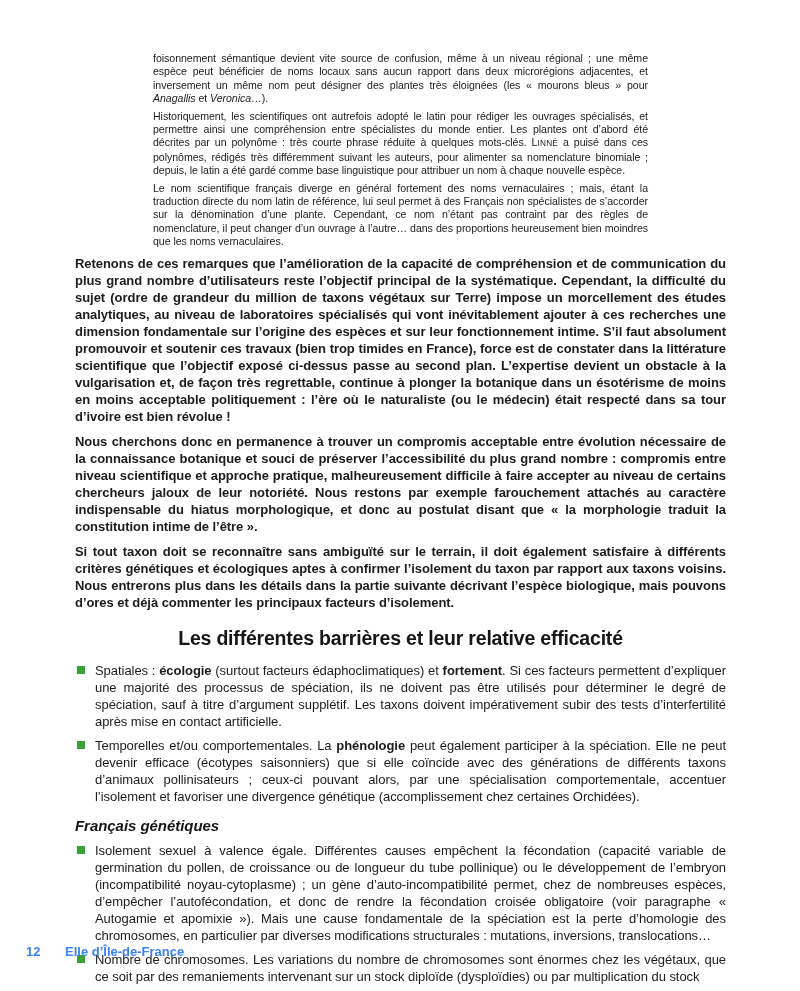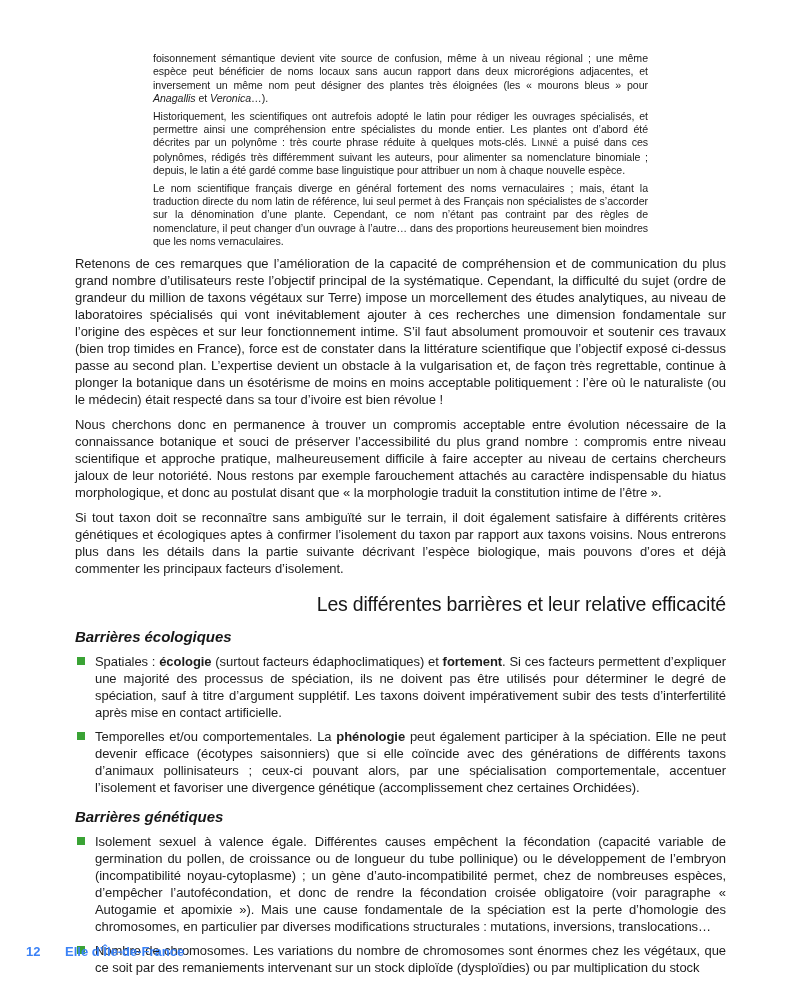--- a/index.html
+++ b/index.html
@@ -25,28 +25,28 @@
   .sc { font-size: 0.78em; letter-spacing: 0.03em; }
 
   
   .body-col {
     margin: 6px 74px 0 75px;
     font-size: 13px;
     line-height: 17px;
     text-align: justify;
     letter-spacing: -0.05px;
   }
-  .body-col p.body-p { margin: 0 0 8px 0; }
+  .body-col p.body-p { margin: 0 0 8px 0; font-weight: bold; }
 
   h1.section-heading {
     font-size: 19.5px;
     line-height: 23px;
-    font-weight: 400;
+    font-weight: 700;
     margin: 16px 0 12px 0;
-    text-align: right;
+    text-align: center;
     letter-spacing: -0.2px;
     color: #161616;
   }
   h2.subsection-title {
     font-size: 15px;
     line-height: 18px;
     font-weight: 700;
     font-style: italic;
     margin: 12px 0 7px 0;
     text-align: left;
@@ -93,33 +93,32 @@
     <p>Le nom scientifique français diverge en général fortement des noms vernaculaires ; mais, étant la traduction directe du nom latin de référence, lui seul permet à des Français non spécialistes de s’accorder sur la dénomination d’une plante. Cependant, ce nom n’étant pas contraint par des règles de nomenclature, il peut changer d’un ouvrage à l’autre… dans des proportions heureusement bien moindres que les noms vernaculaires.</p>
   </section>
 
   <section class="body-col">
     <p class="body-p">Retenons de ces remarques que l’amélioration de la capacité de compréhension et de communication du plus grand nombre d’utilisateurs reste l’objectif principal de la systématique. Cependant, la difficulté du sujet (ordre de grandeur du million de taxons végétaux sur Terre) impose un morcellement des études analytiques, au niveau de laboratoires spécialisés qui vont inévitablement ajouter à ces recherches une dimension fondamentale sur l’origine des espèces et sur leur fonctionnement intime. S’il faut absolument promouvoir et soutenir ces travaux (bien trop timides en France), force est de constater dans la littérature scientifique que l’objectif exposé ci-dessus passe au second plan. L’expertise devient un obstacle à la vulgarisation et, de façon très regrettable, continue à plonger la botanique dans un ésotérisme de moins en moins acceptable politiquement : l’ère où le naturaliste (ou le médecin) était respecté dans sa tour d’ivoire est bien révolue !</p>
     <p class="body-p">Nous cherchons donc en permanence à trouver un compromis acceptable entre évolution nécessaire de la connaissance botanique et souci de préserver l’accessibilité du plus grand nombre : compromis entre niveau scientifique et approche pratique, malheureusement difficile à faire accepter au niveau de certains chercheurs jaloux de leur notoriété. Nous restons par exemple farouchement attachés au caractère indispensable du hiatus morphologique, et donc au postulat disant que « la morphologie traduit la constitution intime de l’être ».</p>
     <p class="body-p">Si tout taxon doit se reconnaître sans ambiguïté sur le terrain, il doit également satisfaire à différents critères génétiques et écologiques aptes à confirmer l’isolement du taxon par rapport aux taxons voisins. Nous entrerons plus dans les détails dans la partie suivante décrivant l’espèce biologique, mais pouvons d’ores et déjà commenter les principaux facteurs d’isolement.</p>
 
     <h1 class="section-heading">Les différentes barrières et leur relative efficacité</h1>
 
-    <h2 class="subsection-title">Barrières écologiques</h2>
     <ul class="bullet-list">
       <li>
         <span class="bullet-sq"></span>
         <span>Spatiales : <b>écologie</b> (surtout facteurs édaphoclimatiques) et <b>fortement</b>. Si ces facteurs permettent d’expliquer une majorité des processus de spéciation, ils ne doivent pas être utilisés pour déterminer le degré de spéciation, sauf à titre d’argument supplétif. Les taxons doivent impérativement subir des tests d’interfertilité après mise en contact artificielle.</span>
       </li>
       <li>
         <span class="bullet-sq"></span>
         <span>Temporelles et/ou comportementales. La <b>phénologie</b> peut également participer à la spéciation. Elle ne peut devenir efficace (écotypes saisonniers) que si elle coïncide avec des générations de différents taxons d’animaux pollinisateurs ; ceux-ci pouvant alors, par une spécialisation comportementale, accentuer l’isolement et favoriser une divergence génétique (accomplissement chez certaines Orchidées).</span>
       </li>
     </ul>
 
-    <h2 class="subsection-title">Barrières génétiques</h2>
+    <h2 class="subsection-title">Français génétiques</h2>
     <ul class="bullet-list">
       <li>
         <span class="bullet-sq"></span>
         <span>Isolement sexuel à valence égale. Différentes causes empêchent la fécondation (capacité variable de germination du pollen, de croissance ou de longueur du tube pollinique) ou le développement de l’embryon (incompatibilité noyau-cytoplasme) ; un gène d’auto-incompatibilité permet, chez de nombreuses espèces, d’empêcher l’autofécondation, et donc de rendre la fécondation croisée obligatoire (voir paragraphe « Autogamie et apomixie »). Mais une cause fondamentale de la spéciation est la perte d’homologie des chromosomes, en particulier par diverses modifications structurales : mutations, inversions, translocations…</span>
       </li>
       <li>
         <span class="bullet-sq"></span>
         <span>Nombre de chromosomes. Les variations du nombre de chromosomes sont énormes chez les végétaux, que ce soit par des remaniements intervenant sur un stock diploïde (dysploïdies) ou par multiplication du stock</span>
       </li>
     </ul>

